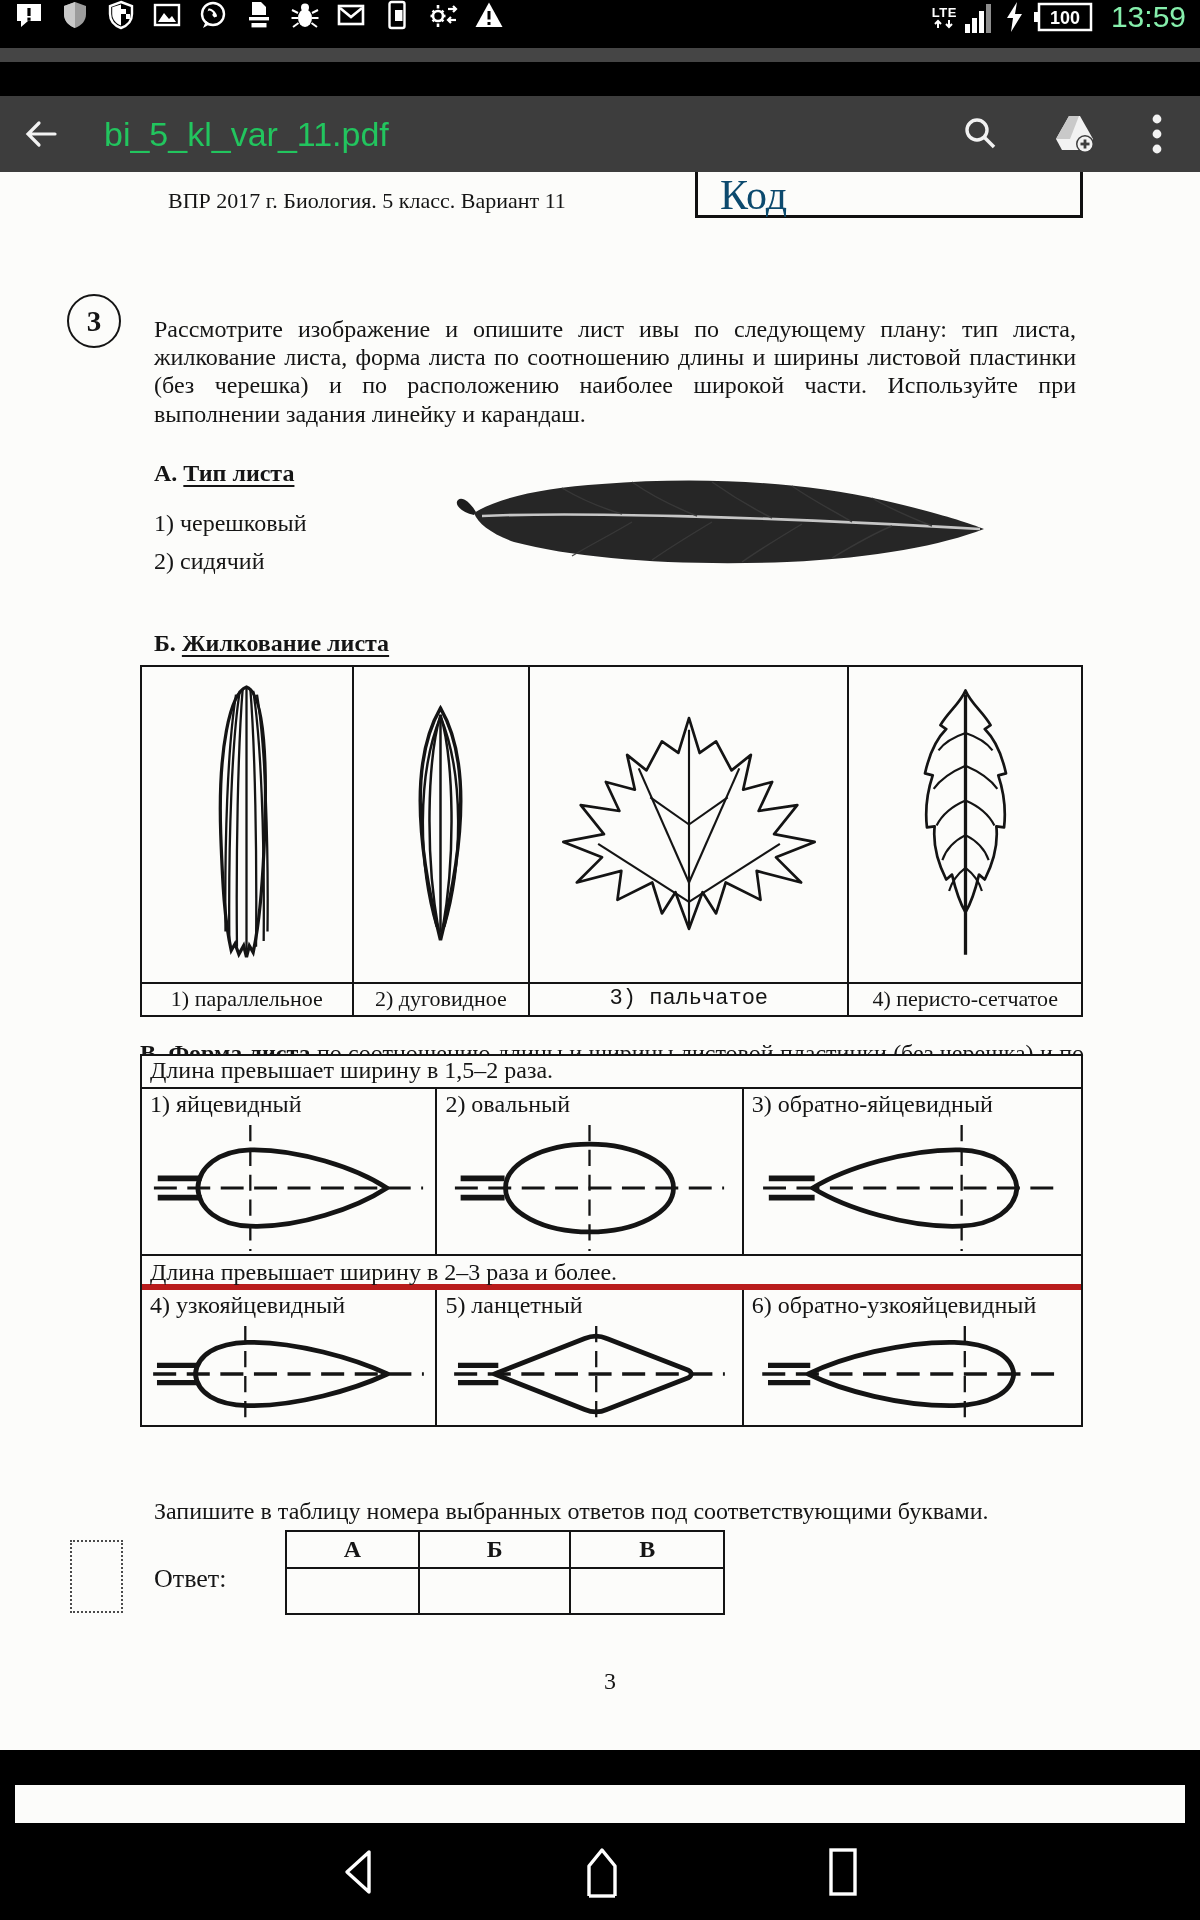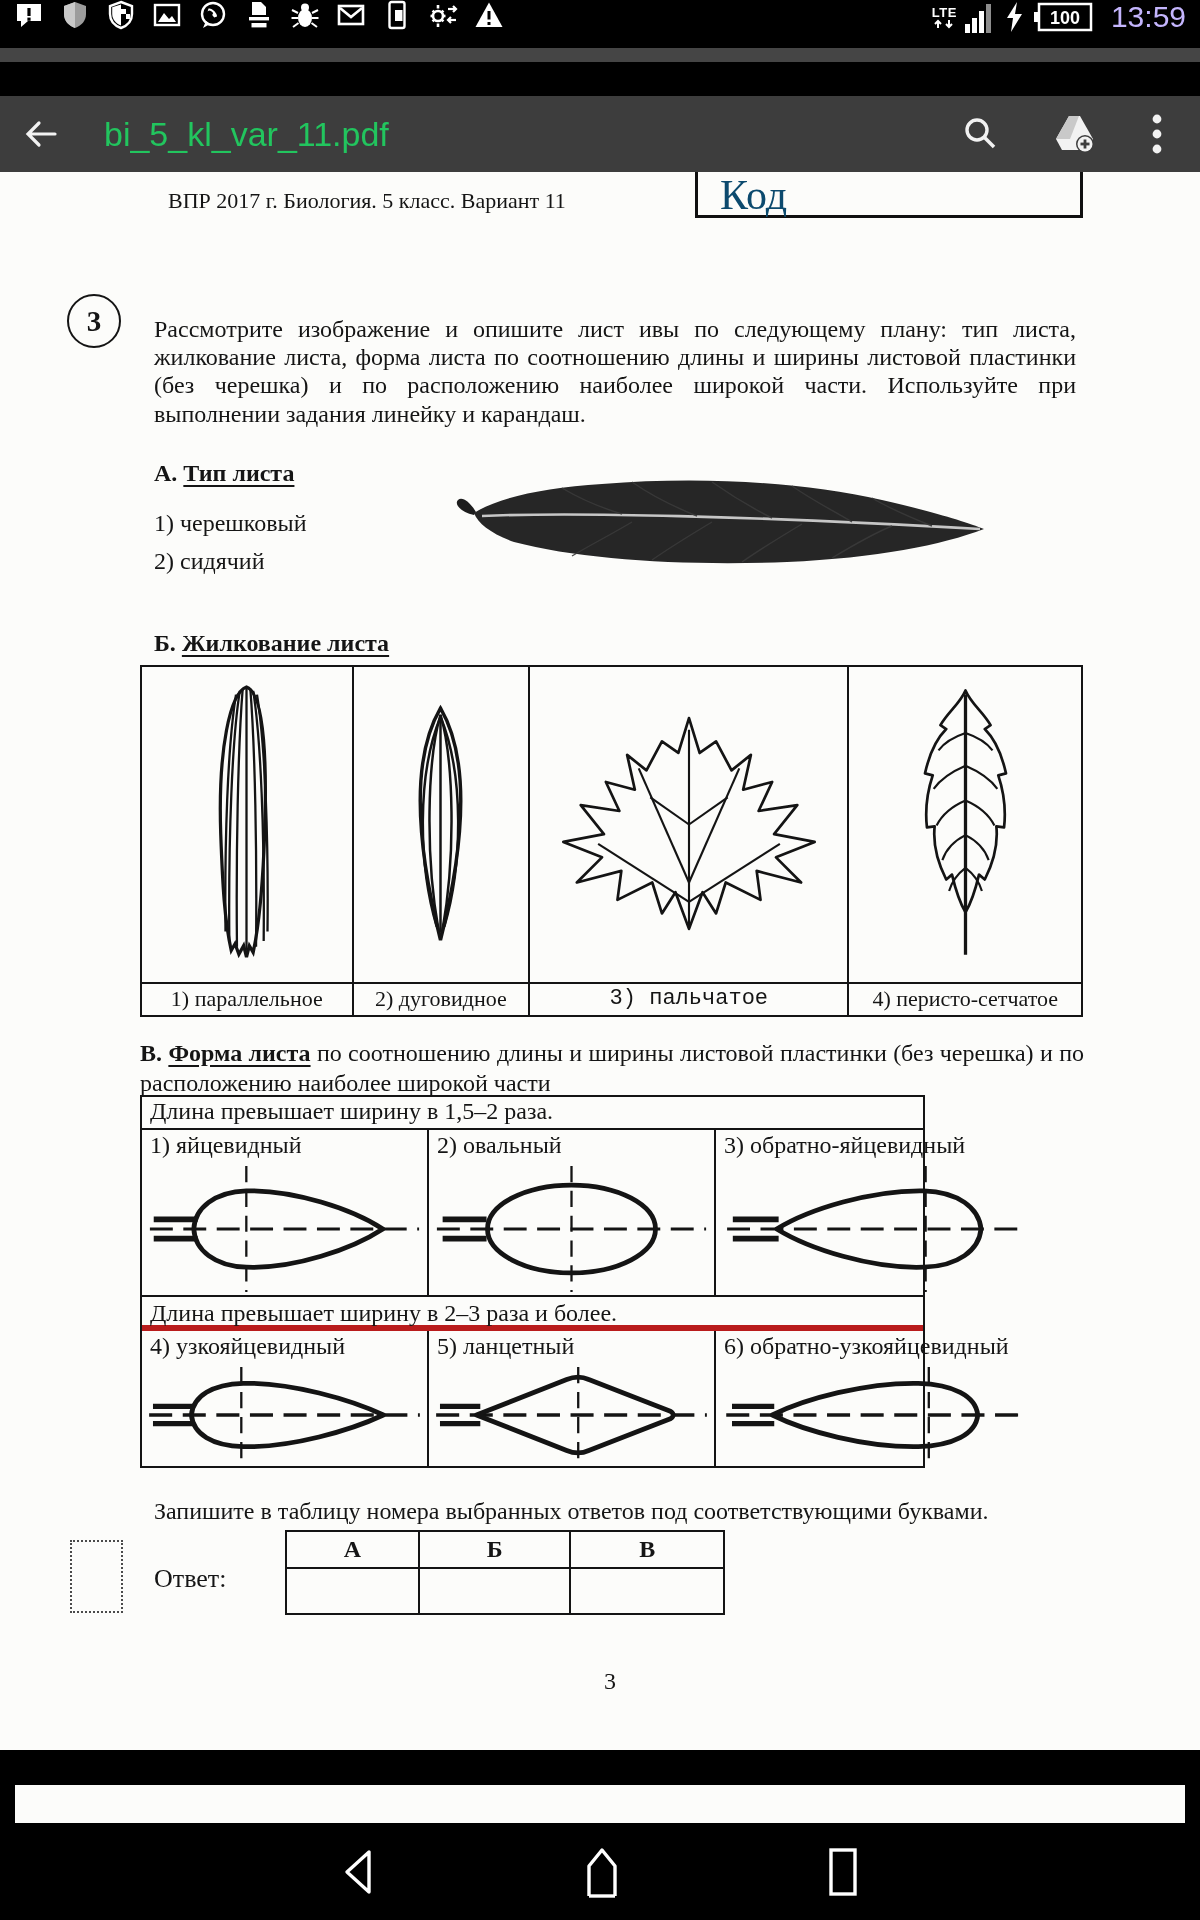--- a/index.html
+++ b/index.html
@@ -7,21 +7,21 @@
   .screen{position:relative;width:1200px;height:1920px;background:#000;overflow:hidden;
           font-family:"Liberation Sans","DejaVu Sans",sans-serif;}
   
   .status-bar{position:absolute;left:0;top:0;width:1200px;height:48px;background:#000;
               display:flex;align-items:flex-start;justify-content:space-between;padding:0 14px;}
   .sb-left{display:flex;align-items:center;gap:16px;}
   .sb-right{display:flex;align-items:center;gap:10px;}
   .sb-ico{width:30px;height:30px;display:block;}
   .lte-wrap{display:flex;flex-direction:column;align-items:center;color:#fff;line-height:1;margin-right:-4px;}
   .lte-txt{font-size:13px;font-weight:bold;letter-spacing:.5px;}
-  .time{color:#c4b5fd;font-size:30px;font-weight:400;margin-left:6px;}
+  .time{color:#86efac;font-size:30px;font-weight:400;margin-left:6px;}
   .strip{position:absolute;left:0;top:48px;width:1200px;height:14px;background:#454545;}
   
   .app-bar{position:absolute;left:0;top:96px;width:1200px;height:76px;background:#3d3d3d;
            display:flex;align-items:center;padding:0 22px;}
   .ab-title{color:#22c55e;font-size:34px;margin-left:44px;flex:1;white-space:nowrap;overflow:hidden;}
   .ab-icons{display:flex;align-items:center;gap:52px;margin-right:14px;}
   
   .page{position:absolute;left:0;top:172px;width:1200px;height:1578px;background:#fcfcfa;
         color:#151515;font-family:"Liberation Serif","DejaVu Serif",serif;overflow:hidden;}
   .kod-box{position:absolute;left:695px;top:-4px;width:388px;height:50px;border:3px solid #101010;
@@ -38,21 +38,21 @@
   .willow{position:absolute;left:452px;top:300px;}
   .b-table{position:absolute;left:140px;top:493px;width:943px;height:352px;border:2px solid #141414;
            display:flex;}
   .b-cell{height:100%;display:flex;flex-direction:column;border-right:2px solid #141414;}
   .b-cell:last-child{border-right:none;}
   .b-draw{flex:1;display:flex;align-items:center;justify-content:center;}
   .b-cap{height:33px;border-top:2px solid #141414;font-size:22px;text-align:center;line-height:30px;}
   .v-wrap{position:absolute;left:140px;top:866px;width:944px;font-size:24px;line-height:30px;text-align:justify;}
   .v-wrap .bold{font-weight:bold;}
   .v-wrap .und{font-weight:bold;text-decoration:underline;text-decoration-thickness:2px;text-underline-offset:4px;}
-  .v-table{position:absolute;left:140px;top:923px;width:785px;border:2px solid #141414;background:#fcfcfa;}
+  .v-table{position:absolute;left:140px;top:882px;width:943px;border:2px solid #141414;background:#fcfcfa;}
   .v-gh{height:33px;font-size:24px;padding:1px 8px;border-bottom:2px solid #141414;}
   .v-row{display:flex;}
   .v-row.r1{height:165px;}
   .v-row.r2{height:135px;}
   .v-cell{border-right:2px solid #141414;display:flex;flex-direction:column;}
   .v-cell:last-child{border-right:none;}
   .v-lab{font-size:24px;padding:2px 8px;height:33px;}
   .v-svg{flex:1;display:flex;align-items:center;justify-content:center;}
   .v-gh2{height:36px;font-size:24px;padding:3px 8px;border-top:2px solid #141414;border-bottom:6px solid #b91c1c;}
   .instr{position:absolute;left:154px;top:1326px;font-size:24px;}

